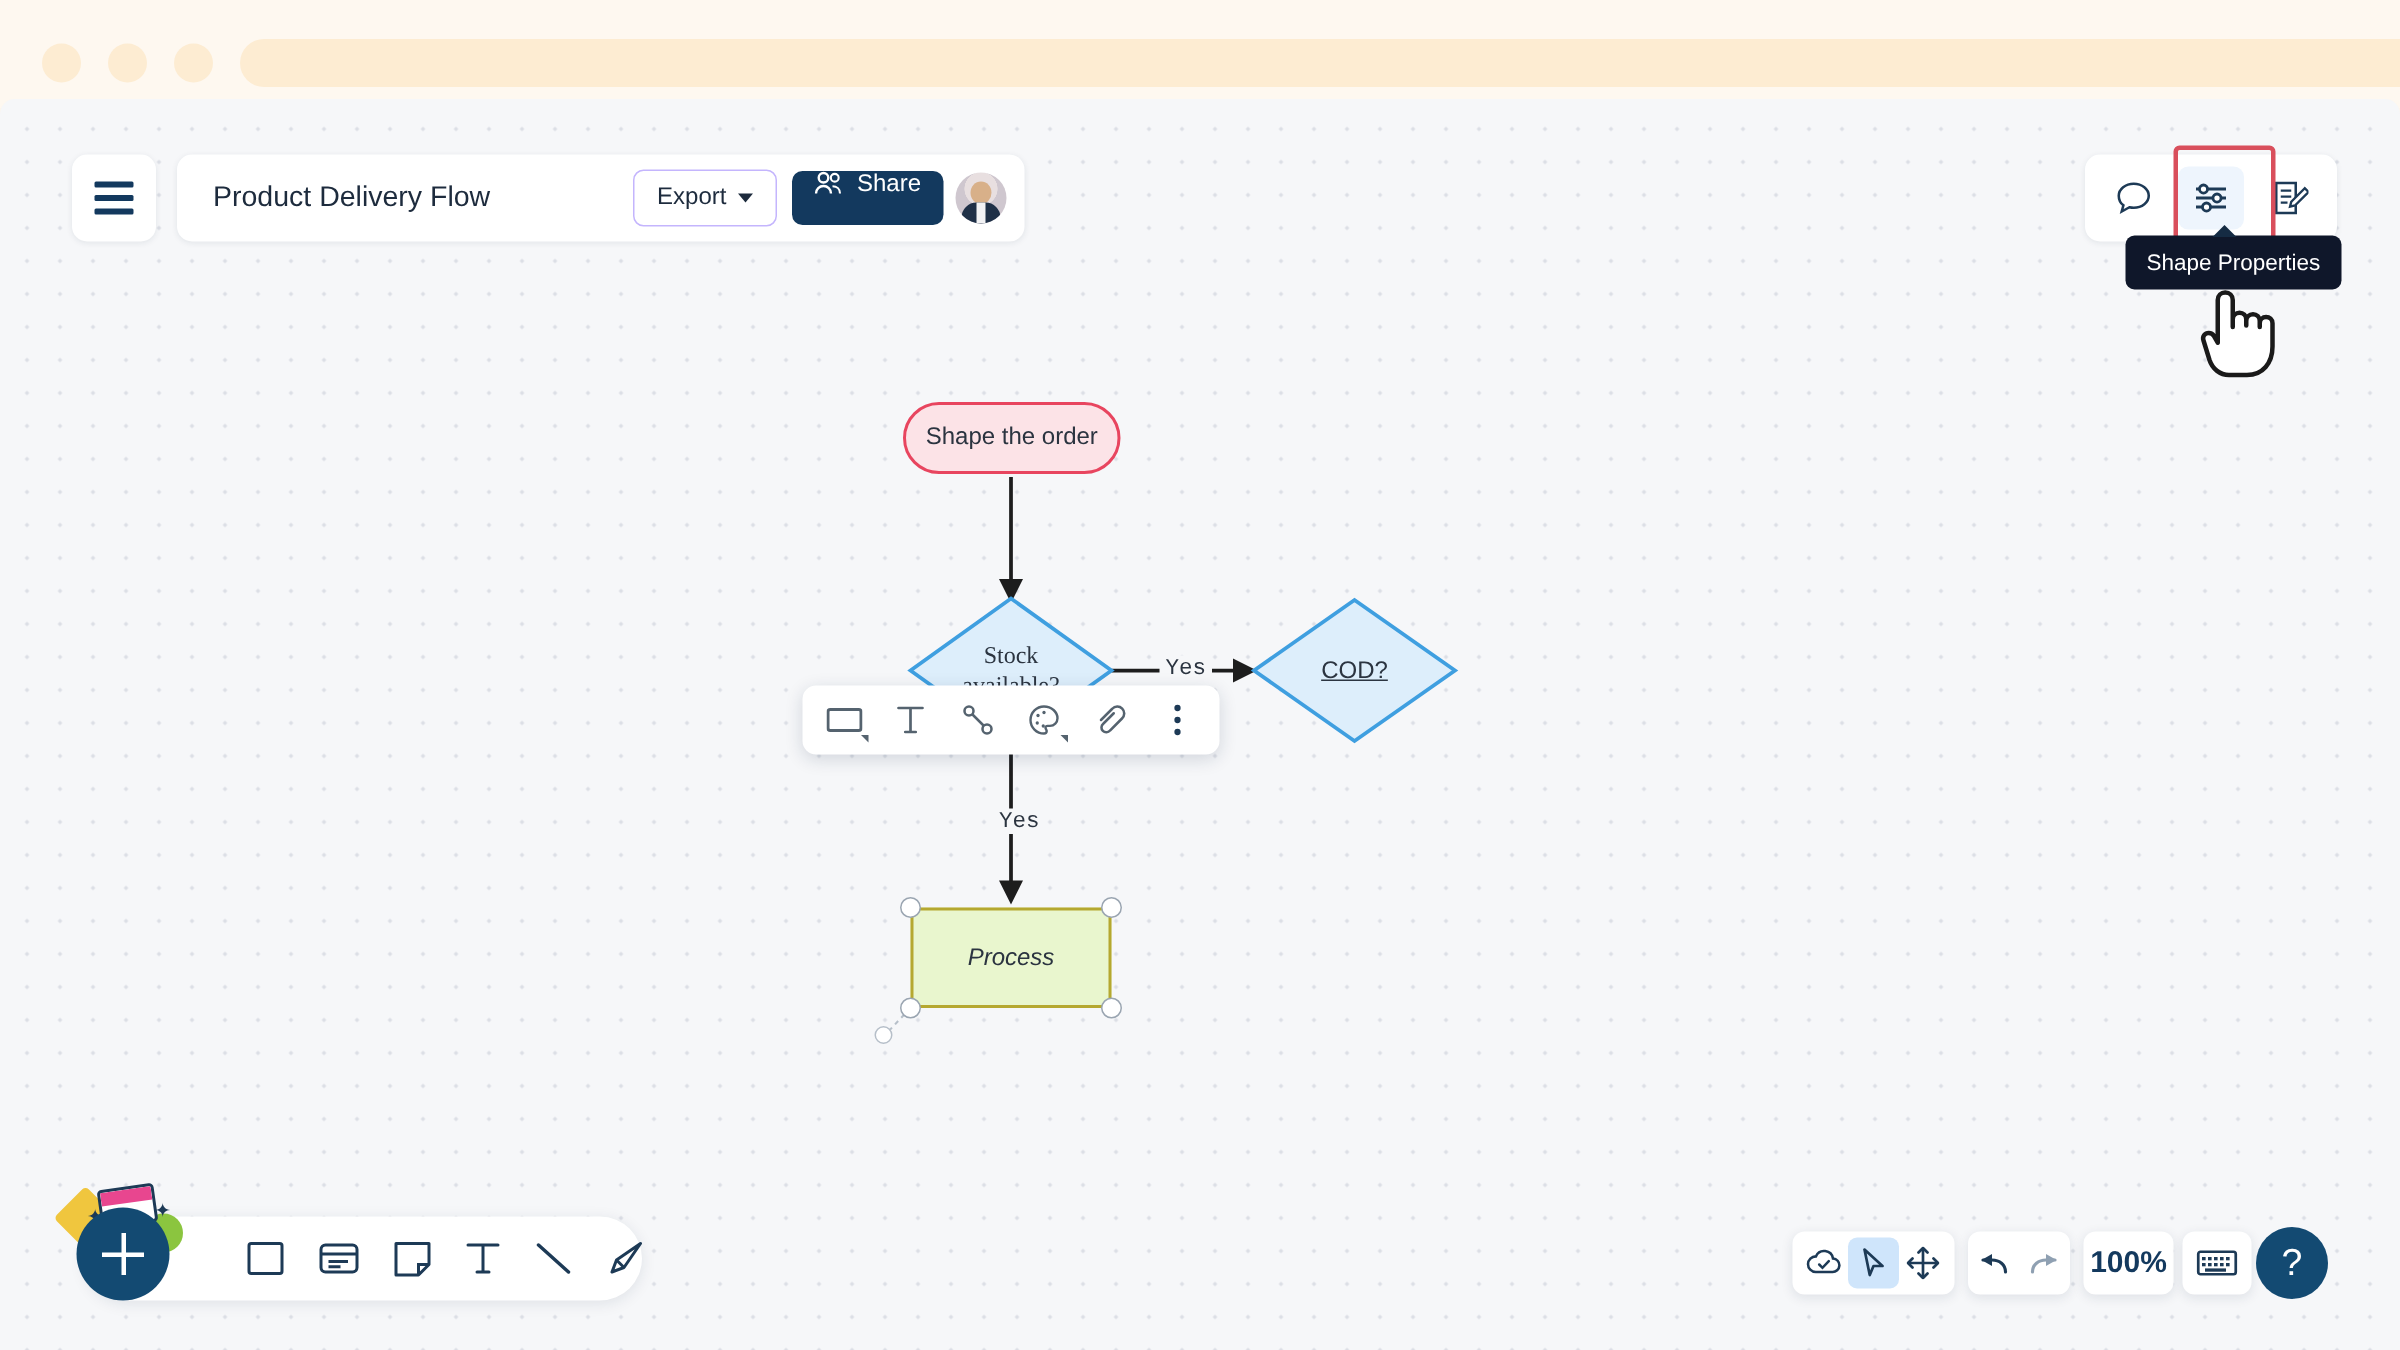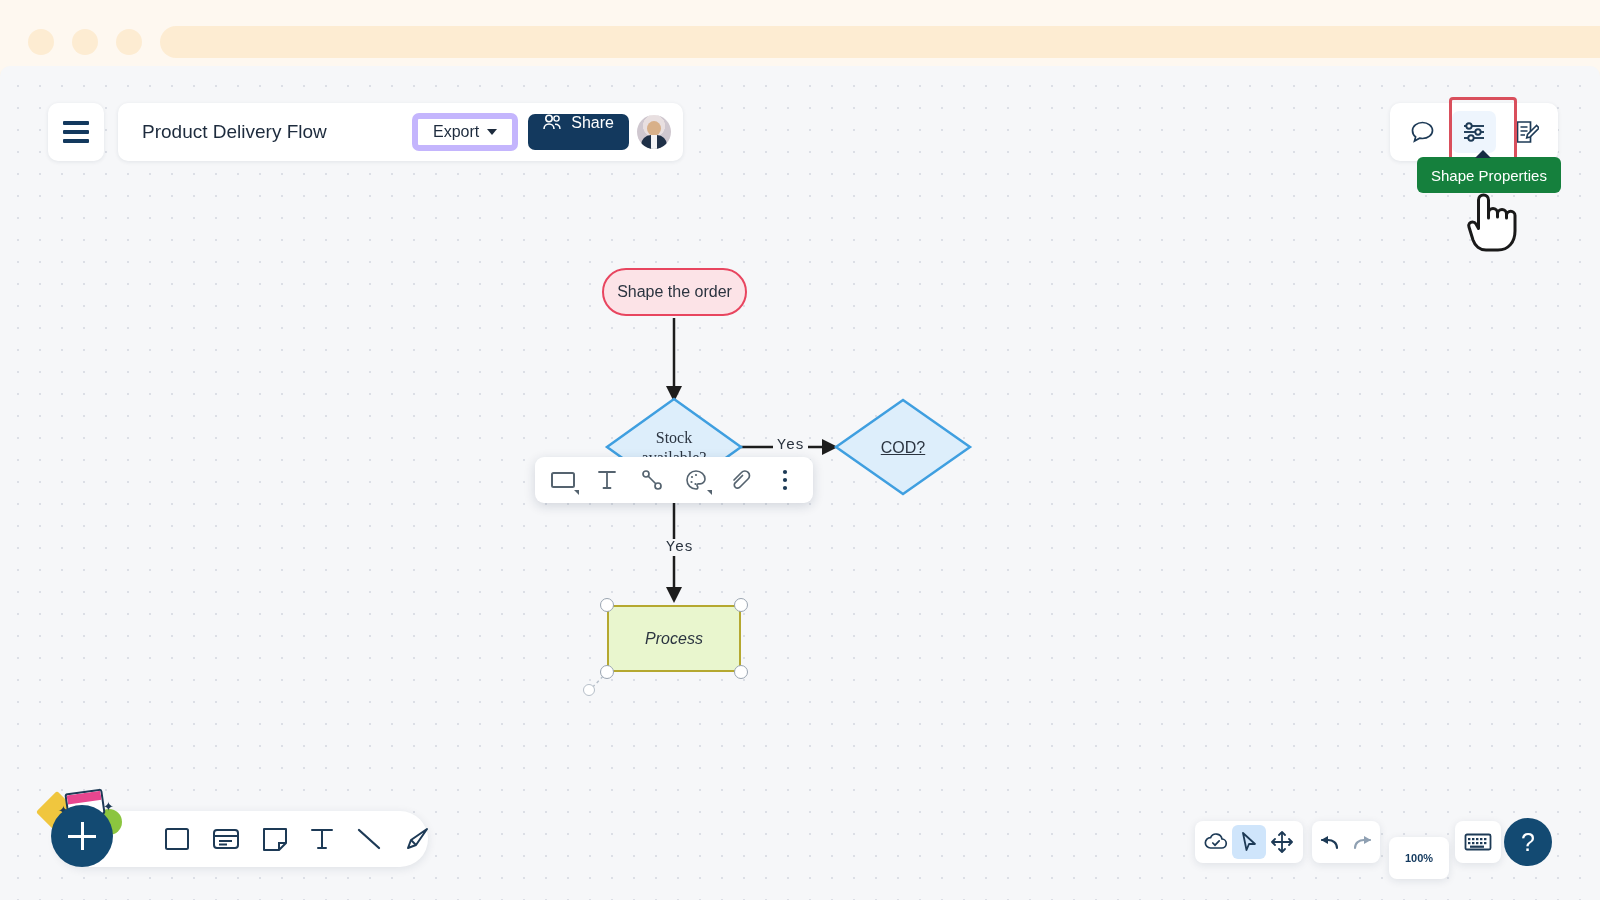--- a/index.html
+++ b/index.html
@@ -51,21 +51,21 @@
   #title-bar {
     position: absolute; left: 118px; top: 103px; height: 58px; width: 565px;
     background: #ffffff; border-radius: 10px;
     box-shadow: 0 1px 4px rgba(20,40,70,.09);
     display: flex; align-items: center; padding: 0 12px 0 24px;
   }
   #doc-title {
     font-size: 19px; color: #1d2b3d; flex: 1; white-space: nowrap;
   }
   #export-button {
-    border: 6px solid #c4b5fd; border-radius: 7px; background: #fff;
+    border: 1px solid #c4b5fd; border-radius: 7px; background: #fff;
     height: 38px; padding: 0 15px; display: flex; align-items: center; gap: 8px;
     font-size: 16px; color: #1d2b3d; cursor: pointer; white-space: nowrap;
   }
   .caret-down { width: 0; height: 0; border-left: 5px solid transparent;
     border-right: 5px solid transparent; border-top: 6px solid #1d2b3d; }
   #share-button {
     margin-left: 10px; background: #13395e; color: #fff; border-radius: 7px;
     height: 36px; padding: 0 15px; display: flex; align-items: flex-start; gap: 8px;
     font-size: 16px; cursor: pointer; white-space: nowrap;
   }
@@ -97,21 +97,21 @@
   }
   .rt-btn { width: 44px; height: 42px; display:flex; align-items:center;
     justify-content:center; border-radius: 7px; cursor: pointer; }
   .rt-btn.active { background: #eef5fd; }
   #highlight-box {
     position: absolute; left: 1449px; top: 97px; width: 68px; height: 70px;
     border: 3px solid #d94f5c; border-radius: 4px; pointer-events: none;
   }
   #tooltip {
     position: absolute; left: 1417px; top: 157px; height: 36px;
-    background: #15803d; color: #fff; border-radius: 6px;
+    background: #0f172a; color: #fff; border-radius: 6px;
     display: flex; align-items: center; padding: 0 14px; font-size: 15px;
     white-space: nowrap;
   }
   #tooltip::before {
     content: ""; position: absolute; top: -7px; left: 58px;
     border-left: 8px solid transparent; border-right: 8px solid transparent;
     border-bottom: 8px solid #152b43;
   }
 
   
@@ -199,21 +199,21 @@
 
   
   #br-group1, #br-group2, #br-group3, #br-group4 {
     position: absolute; background: #fff; border-radius: 8px;
     box-shadow: 0 2px 8px rgba(20,40,70,.10);
     display: flex; align-items: center; height: 42px;
   }
   #br-group1 { left: 1195px; top: 821px; width: 108px; padding: 0 4px; justify-content: space-around; }
   #br-group2 { left: 1312px; top: 821px; width: 68px; justify-content: space-around; }
   #br-group3 { left: 1389px; top: 821px; width: 60px; justify-content: center;
-    font-size: 11px; font-weight: bold; color: #13395e; margin-top: 16px; }
+    font-size: 20px; font-weight: bold; color: #13395e; }
   #br-group4 { left: 1455px; top: 821px; width: 46px; justify-content: center; }
   .br-btn { width: 34px; height: 34px; display:flex; align-items:center;
     justify-content:center; border-radius: 6px; cursor:pointer; }
   .br-btn.active { background: #cfe5fb; }
   #help-button {
     position: absolute; left: 1504px; top: 818px; width: 48px; height: 48px;
     border-radius: 50%; background: #134a72; color: #fff;
     display:flex; align-items:center; justify-content:center;
     font-size: 25px; cursor: pointer;
   }

